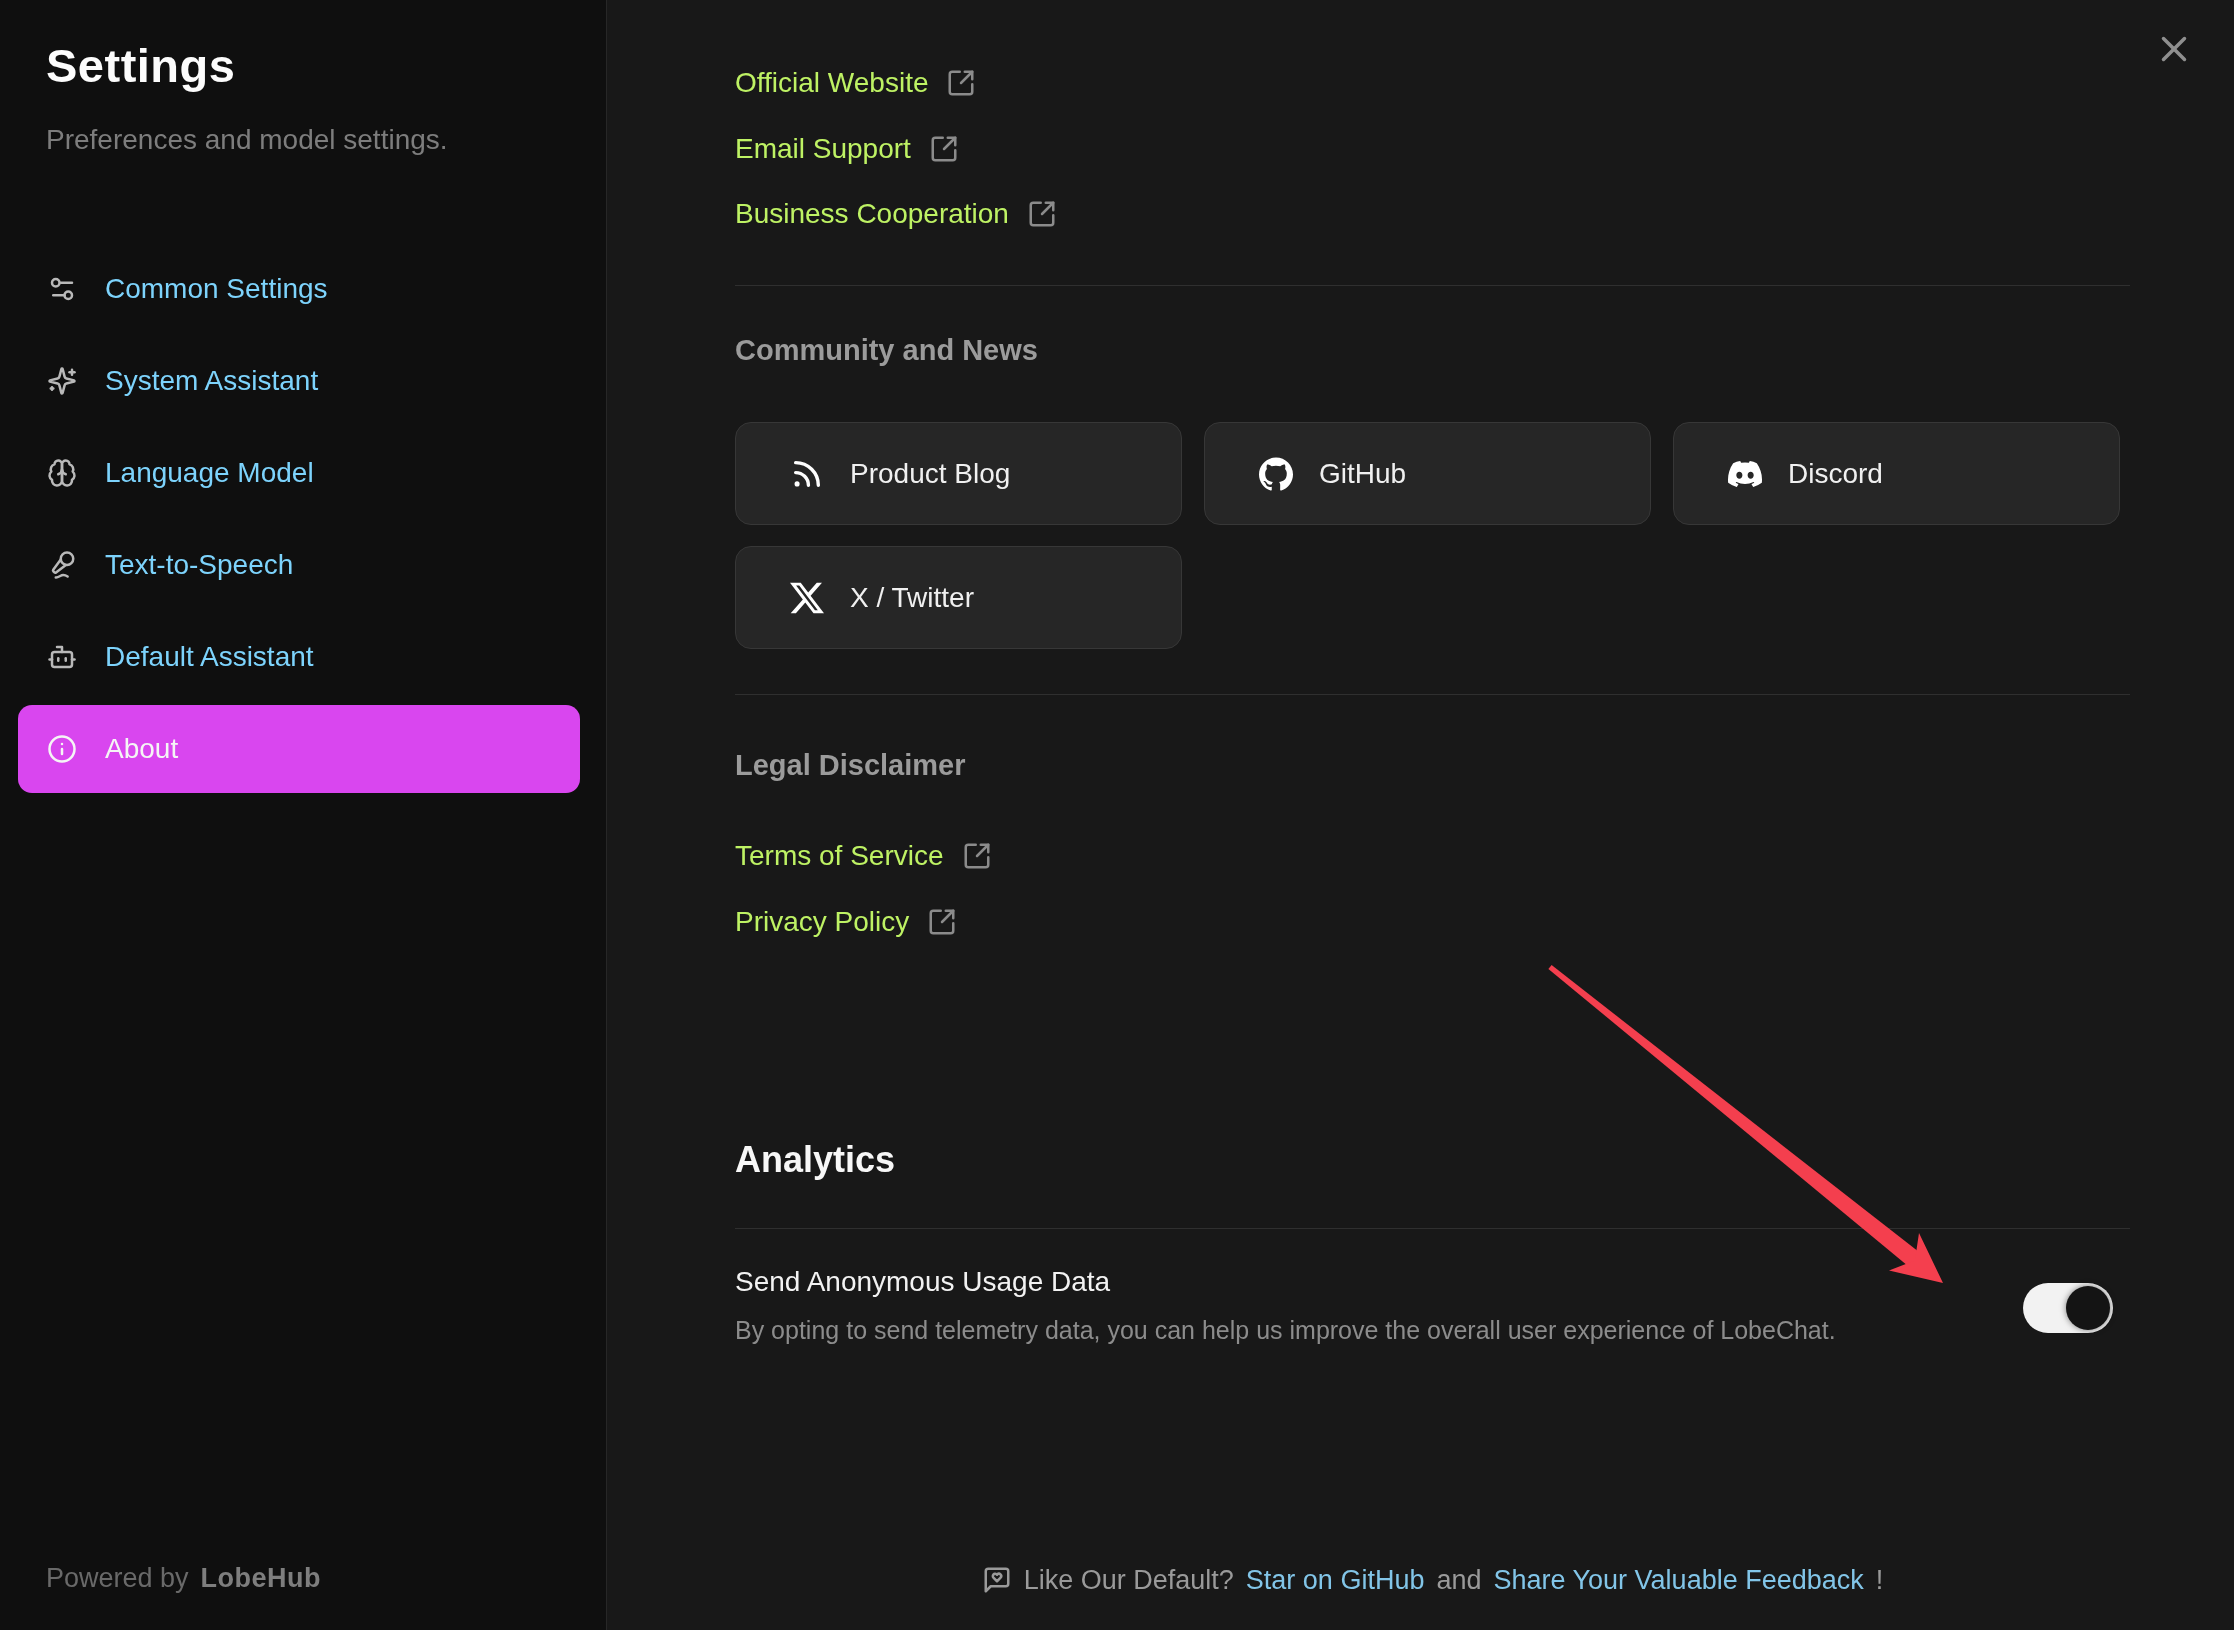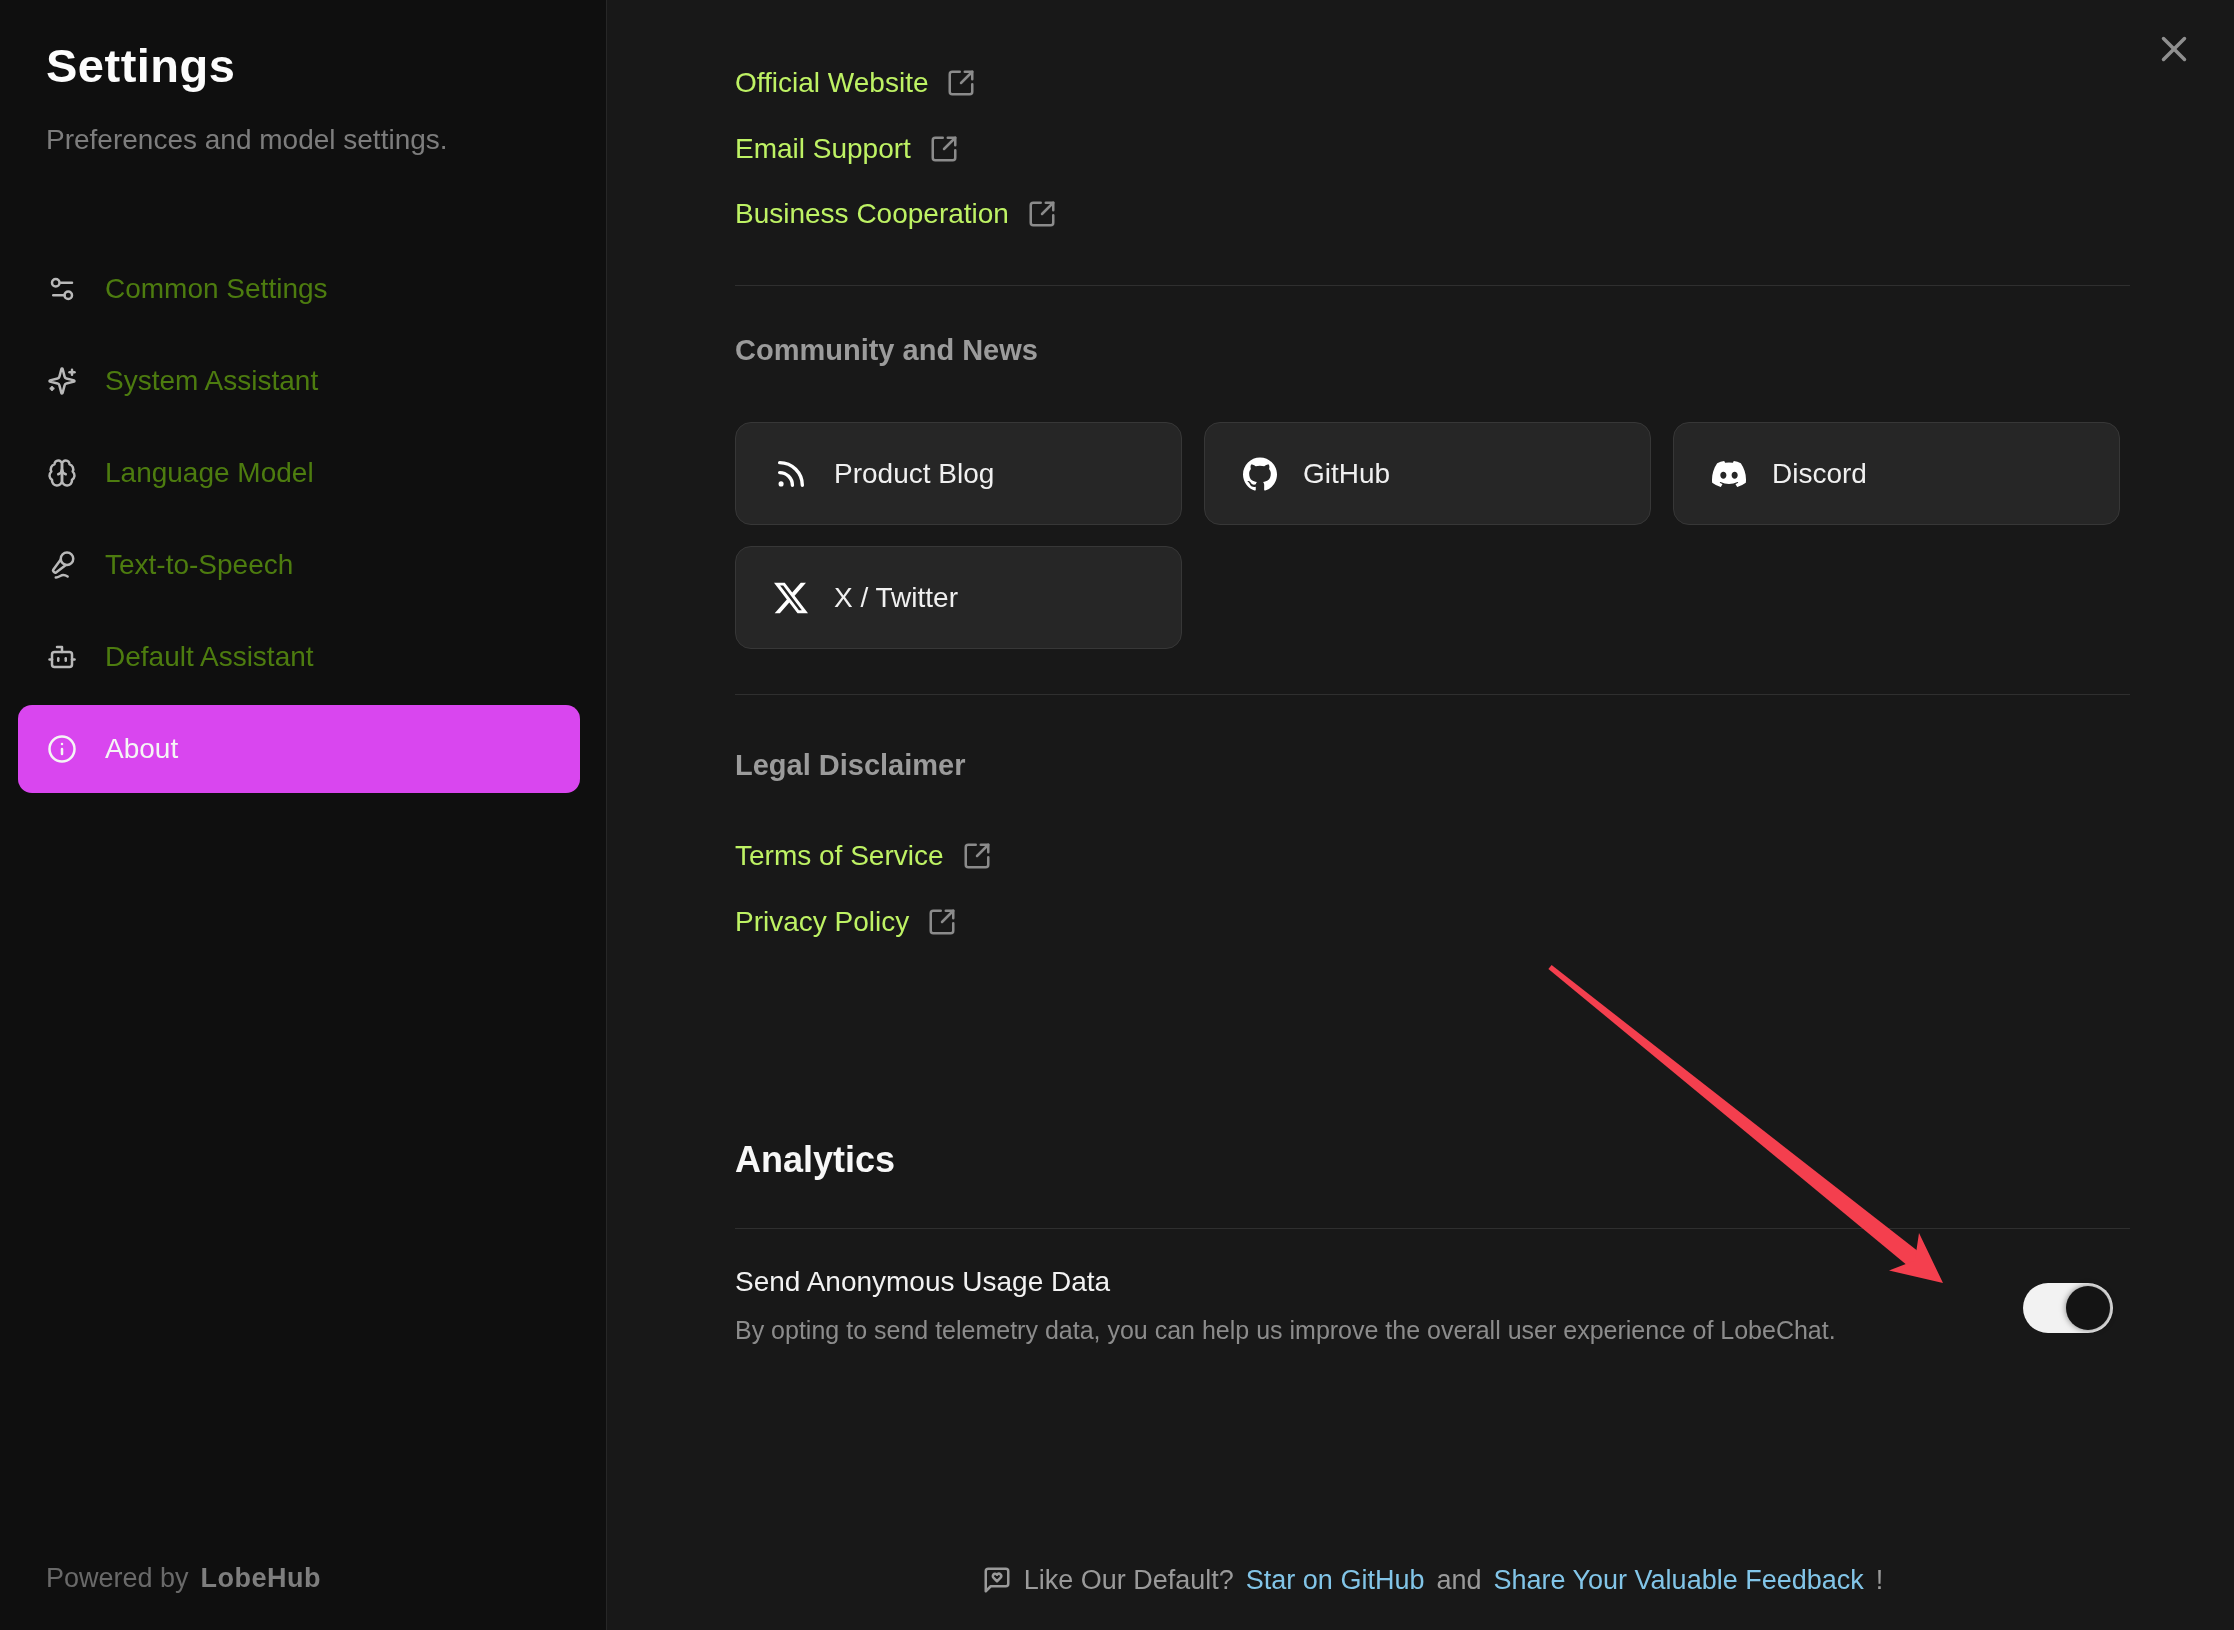--- a/index.html
+++ b/index.html
@@ -14,21 +14,21 @@
   .sidebar {
     position:absolute; left:0; top:0; width:607px; height:1630px;
     background:#0f0f0f; border-right:1px solid #272727;
   }
   .sb-title { position:absolute; left:46px; top:38px; font-size:47px; font-weight:700; color:#fcfcfc; letter-spacing:.5px; }
   .sb-subtitle { position:absolute; left:46px; top:124px; font-size:28px; font-weight:400; color:#7d7d7d; }
   .menu { position:absolute; left:18px; top:245px; width:562px; }
   .menu-item {
     position:relative; height:88px; margin-bottom:4px; border-radius:14px;
     display:flex; align-items:center; padding-left:29px; cursor:pointer;
-    color:#4d7c0f; font-size:28px;
+    color:#7dd3fc; font-size:28px;
   }
   .menu-item .mi-icon { width:30px; height:30px; margin-right:28px; flex:0 0 auto; display:flex; }
   .menu-item svg { width:30px; height:30px; stroke:#b9b9b9; }
   .menu-item.active { background:#d946ef; color:#f5f5f5; }
   .menu-item.active svg { stroke:#f5f5f5; }
   .powered { position:absolute; left:46px; top:1558px; height:40px; display:flex; align-items:center; gap:12px; font-size:27px; color:#696969; }
   .powered .brand { font-weight:700; color:#7e7e7e; letter-spacing:.5px; }
 
   
   .main { position:absolute; left:607px; top:0; width:1627px; height:1630px; }
@@ -44,21 +44,21 @@
   .link-row .lbl { font-size:28px; color:#bef264; }
   .ext-icon { width:30px; height:30px; display:flex; }
   .ext-icon svg { width:30px; height:30px; stroke:#8b8b8b; }
 
   .community-grid {
     position:absolute; left:0; top:422px; width:1385px;
     display:grid; grid-template-columns:repeat(3, 447px); column-gap:22px; row-gap:21px;
   }
   .card-btn {
     height:103px; background:#262626; border:1px solid #373737; border-radius:16px;
-    display:flex; align-items:center; padding-left:38px; gap:26px; cursor:pointer;
+    display:flex; align-items:center; padding-left:54px; gap:26px; cursor:pointer;
   }
   .card-btn .cb-icon { width:34px; height:34px; display:flex; color:#ffffff; }
   .card-btn .cb-icon svg { width:34px; height:34px; }
   .card-btn .lbl { font-size:28px; color:#f0f0f0; }
 
   .analytics-title { position:absolute; left:0; top:1136px; font-size:36px; font-weight:700; color:#f7f7f7; height:48px; line-height:48px; }
   .setting-label { position:absolute; left:0; top:1262px; font-size:28px; color:#f2f2f2; height:40px; line-height:40px; }
   .setting-desc { position:absolute; left:0; top:1312px; font-size:25px; color:#8c8c8c; height:36px; line-height:36px;text-align:center; }
 
   .toggle {

